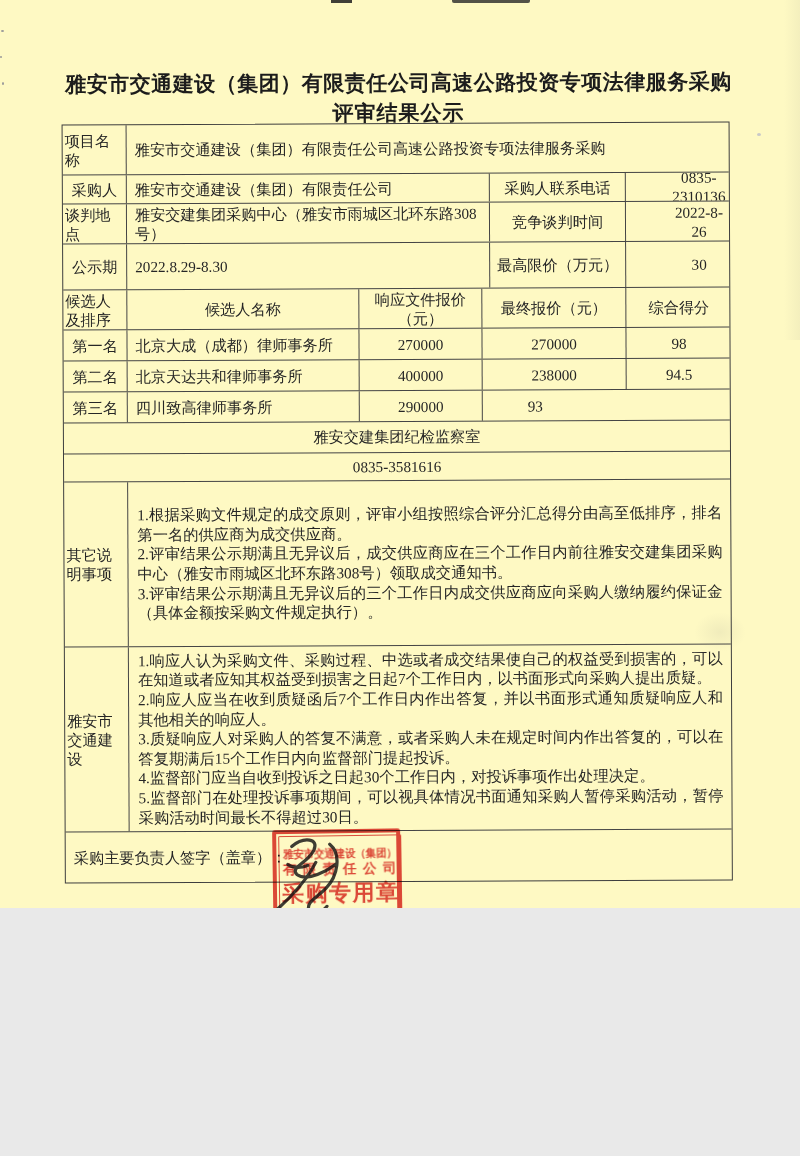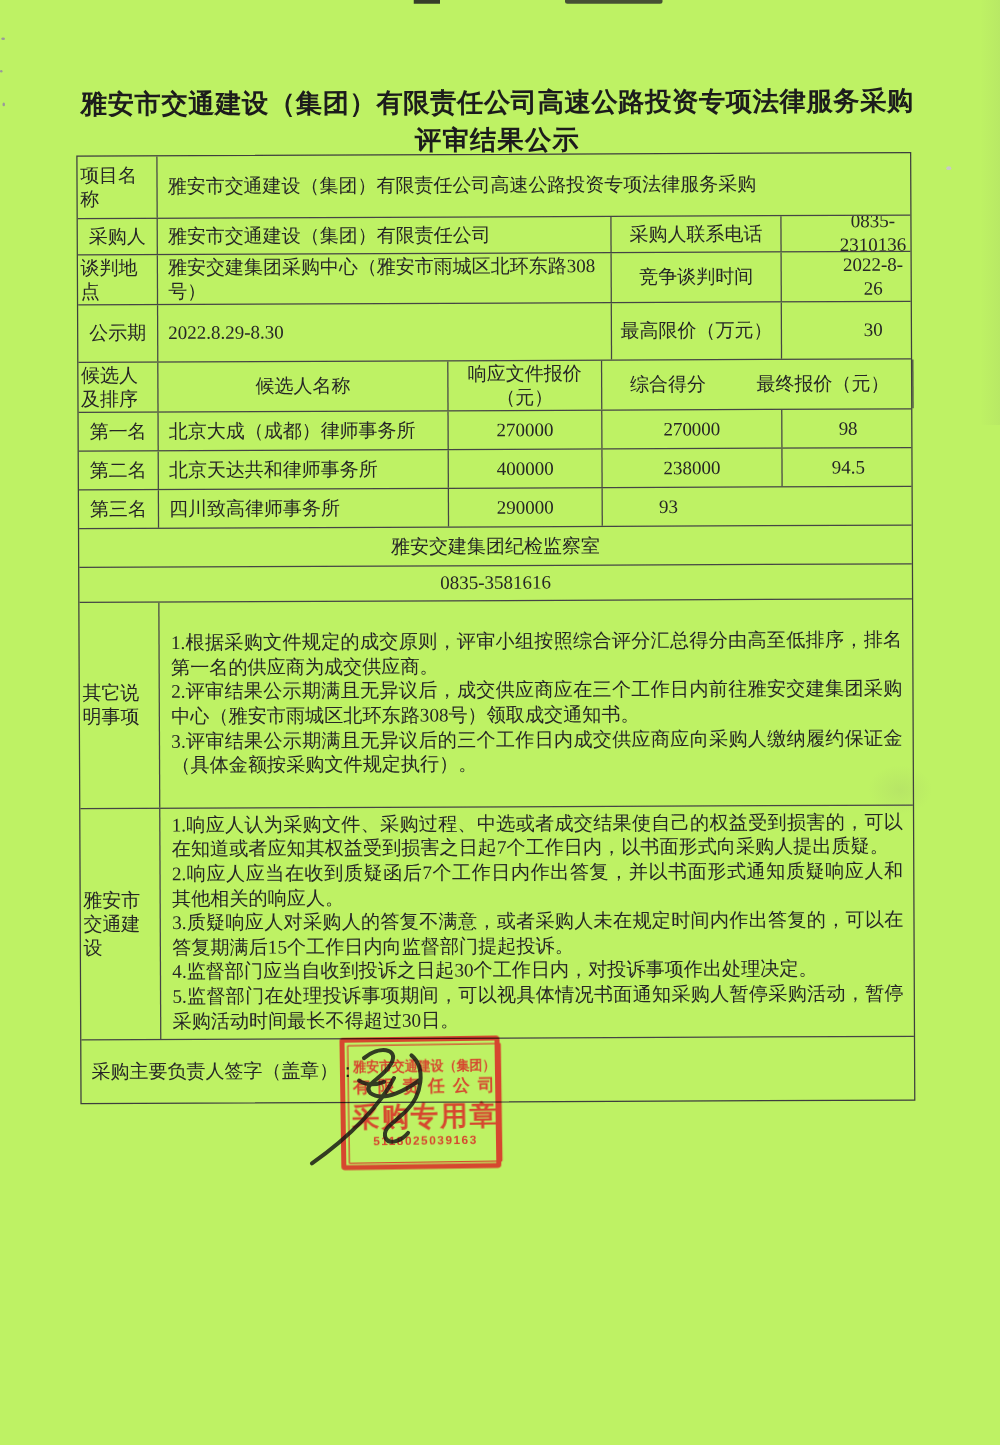--- a/index.html
+++ b/index.html
@@ -1,17 +1,17 @@
 <!DOCTYPE html>
 <html><head>
 <meta charset="utf-8">
 <style>
   html,body{margin:0;padding:0;}
   body{width:800px;height:1156px;background:#e9e9e9;font-family:"Liberation Serif","DejaVu Serif",serif;}
-  .page{position:relative;width:800px;height:1156px;background:#bef264;overflow:hidden;color:#262626;text-decoration:underline;}
+  .page{position:relative;width:800px;height:908px;background:#fef9c3;overflow:hidden;color:#262626;text-decoration:underline;}
   .sheet{position:absolute;inset:0;transform:rotate(-0.25deg);}
   
   .doc-title{position:absolute;top:68px;left:0;width:100%;text-align:center;
     font-family:"Liberation Sans","DejaVu Sans",sans-serif;font-weight:bold;color:#1c1c1c;}
   .doc-title .t1{font-size:21px;letter-spacing:0.5px;line-height:30px;}
   .doc-title .t2{font-size:21px;letter-spacing:1px;line-height:30px;}
   
   .doc-table{position:absolute;left:63px;top:123px;width:668px;border:1.5px solid #3e3e3e;box-sizing:border-box;background:transparent;}
   .trow{display:flex;border-bottom:1.2px solid #454545;box-sizing:border-box;}
   .trow.last{border-bottom:none;}
@@ -94,22 +94,22 @@
         <div class="cell lbl w-label">公示期</div>
         <div class="cell val w-info-val">2022.8.29-8.30</div>
         <div class="cell lbl w-info-lbl2">最高限价（万元）</div>
         <div class="cell ctr w-info-val2 end">30</div>
       </div>
 
       <div class="trow h-r5">
         <div class="cell lbl w-label">候选人及排序</div>
         <div class="cell ctr w-name">候选人名称</div>
         <div class="cell ctr w-price1">响应文件报价（元）</div>
+        <div class="cell ctr w-price2">最终报价（元）</div>
         <div class="cell ctr w-score end">综合得分</div>
-        <div class="cell ctr w-price2">最终报价（元）</div>
       </div>
 
       <div class="trow h-rank">
         <div class="cell lbl w-label">第一名</div>
         <div class="cell val w-name">北京大成（成都）律师事务所</div>
         <div class="cell ctr w-price1">270000</div>
         <div class="cell ctr w-price2">270000</div>
         <div class="cell ctr w-score end">98</div>
       </div>
       <div class="trow h-rank">

